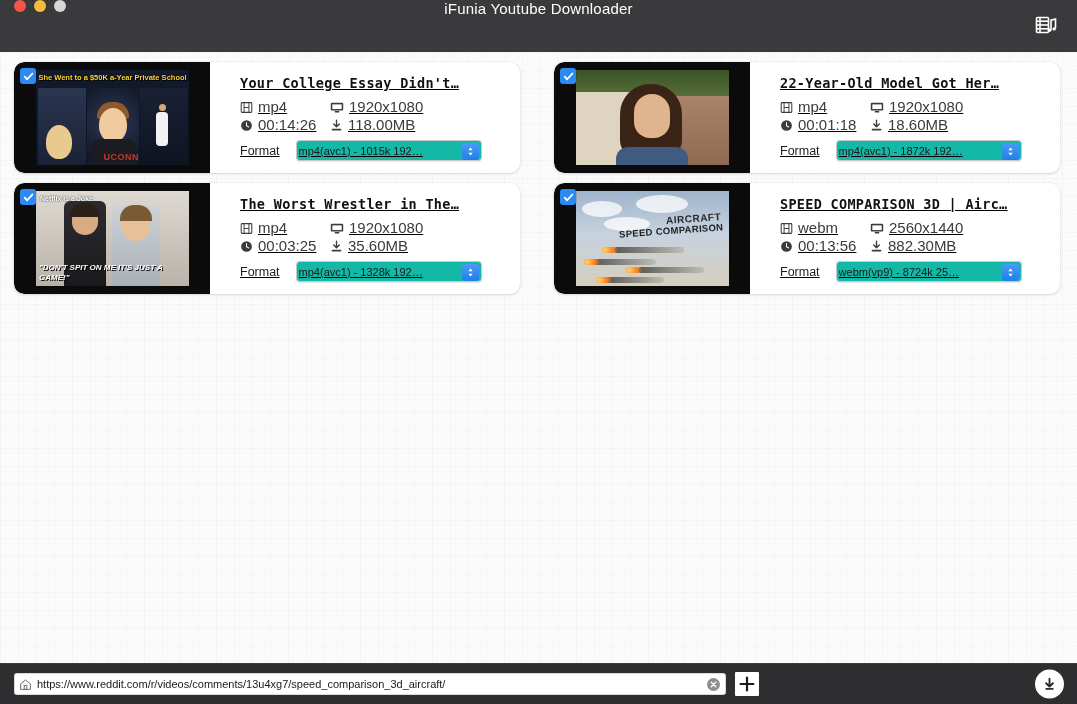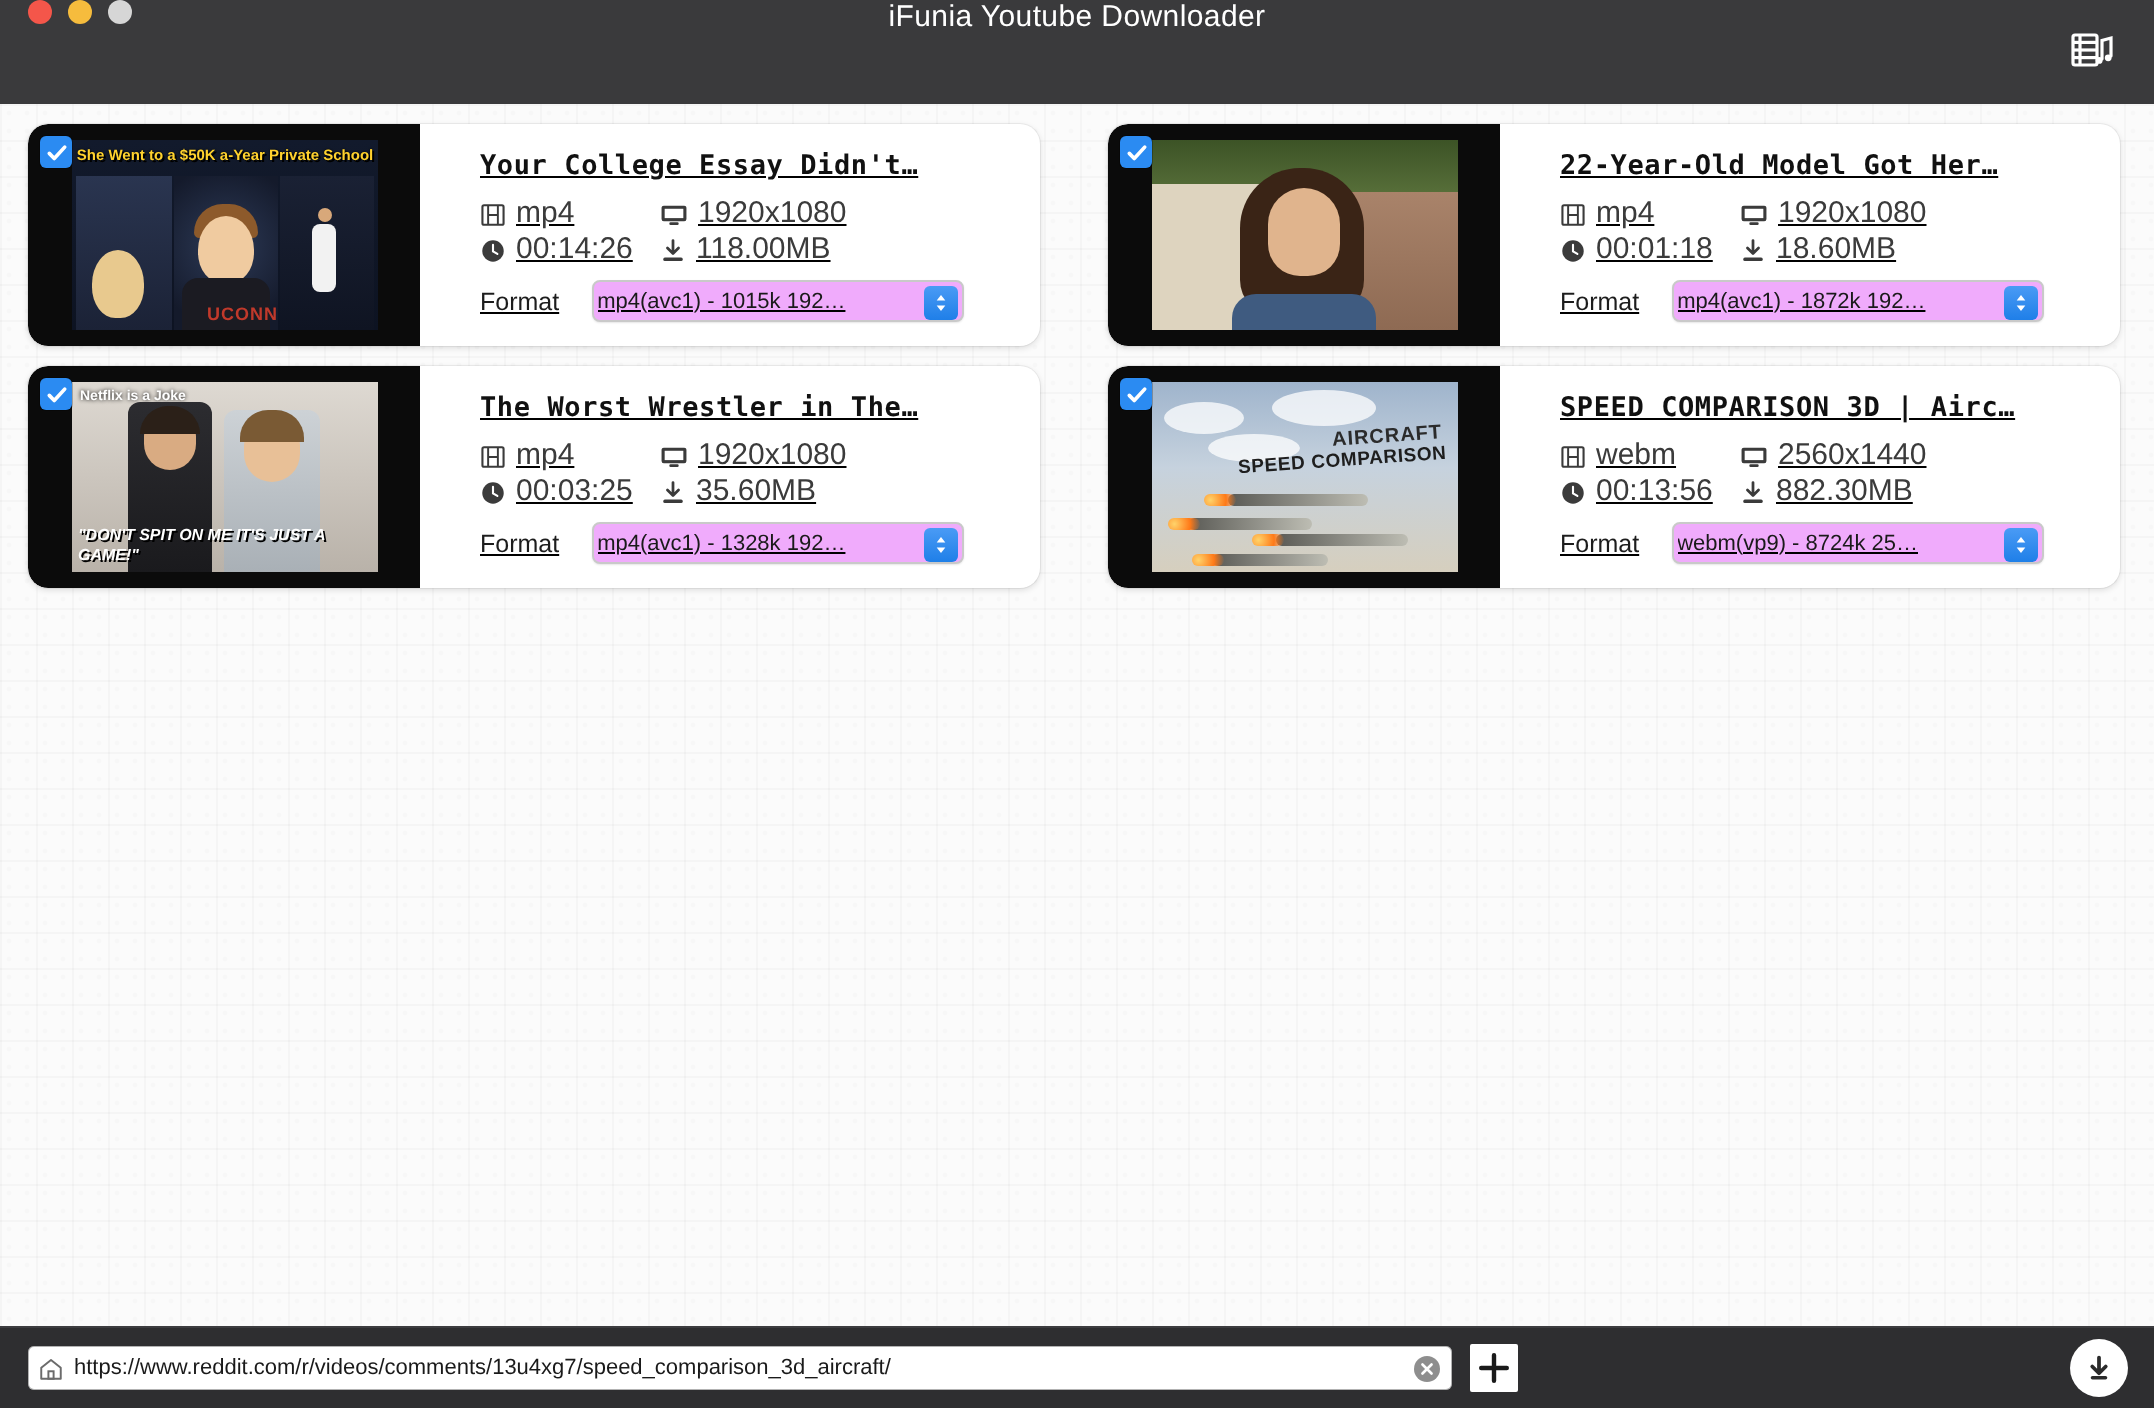--- a/index.html
+++ b/index.html
@@ -164,21 +164,21 @@
   }
   .format-label {
     font-size: 12.5px;
     color: #1d1d1d;
   }
   .select {
     position: relative;
     width: 186px;
     height: 21px;
     border-radius: 4px;
-    background: #f0abfc;
+    background: #14b8a6;
     border: 1px solid #c9c9c9;
     box-shadow: 0 0.5px 1px rgba(0,0,0,0.10);
     display: flex;
     align-items: center;
     padding: 0 24px 0 2px;
     cursor: pointer;
   }
   .select .val {
     font-size: 11px;
     color: #1a1a1a;

